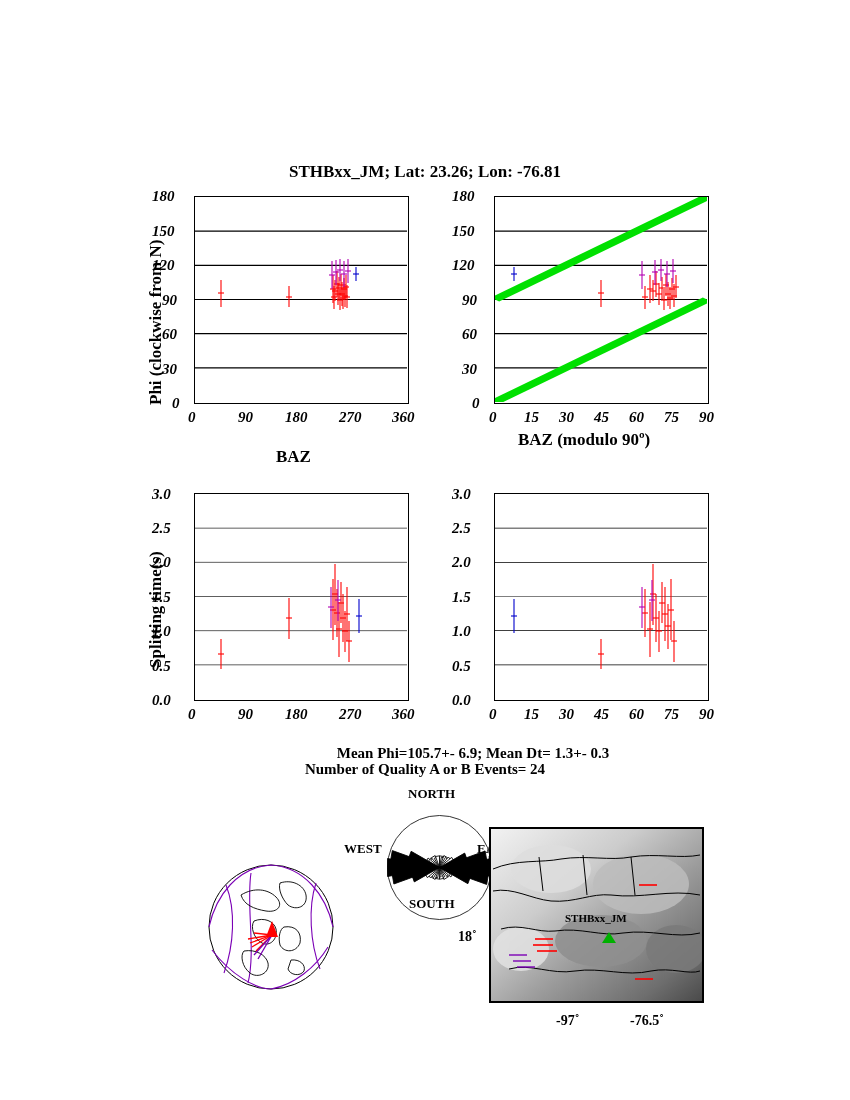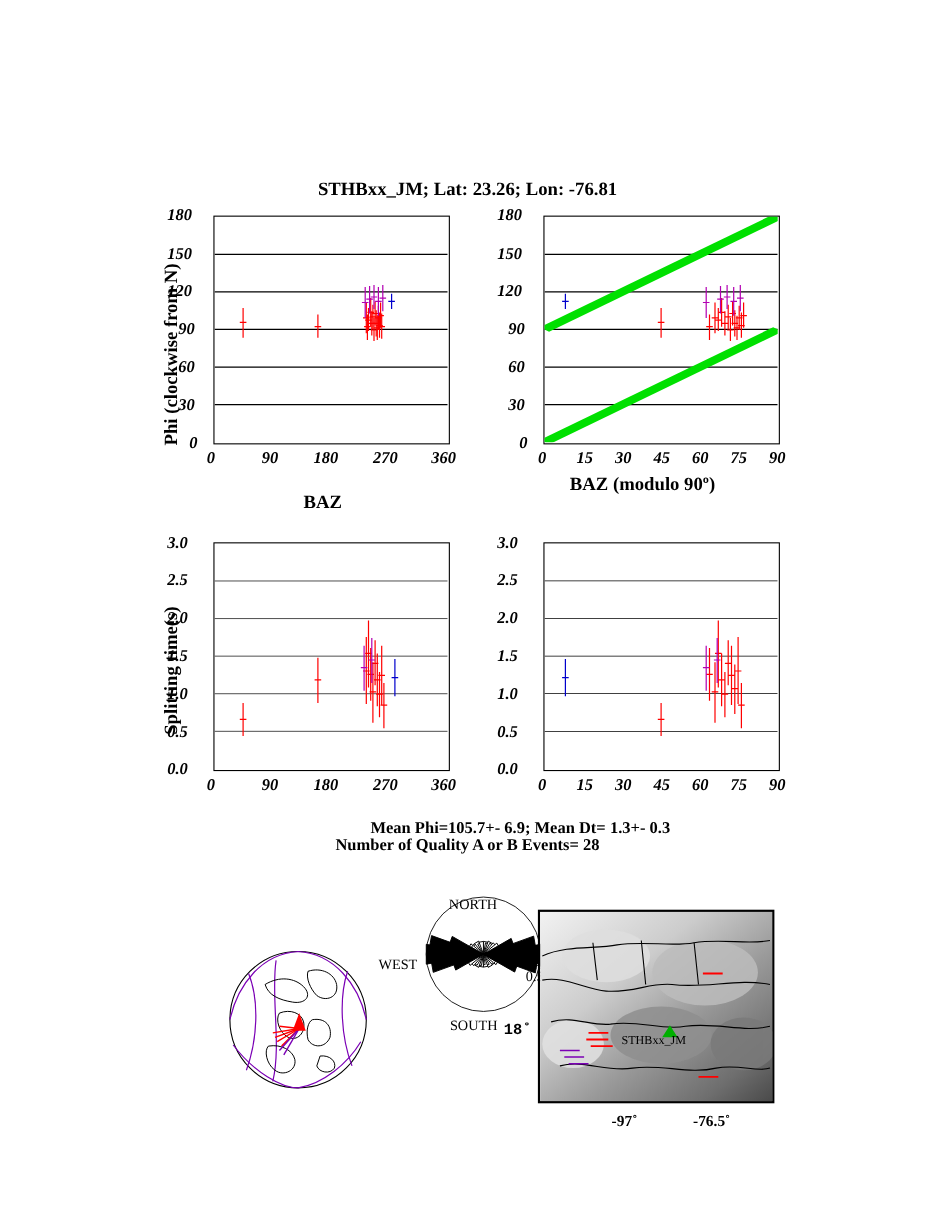--- a/index.html
+++ b/index.html
@@ -14,21 +14,21 @@
   .axis-label{font-weight:bold;font-size:17px;white-space:nowrap;}
   .tick{font-weight:bold;font-size:15px;white-space:nowrap;font-style:italic;}
   .panel{position:absolute;border:1.5px solid #000;box-sizing:border-box;background:#fff;}
   .vrot{
     transform:rotate(-90deg);transform-origin:left top;white-space:nowrap;
     font-weight:bold;font-size:17px;
   }
   .stat{font-weight:bold;font-size:15px;text-align:center;white-space:nowrap;}
   svg{display:block;}
   .rosebox{position:absolute;}
-  .maplbl{font-size:11px;font-weight:normal;white-space:nowrap;margin-top:28px;}
+  .maplbl{font-size:11px;font-weight:bold;white-space:nowrap;}
   .maptick{font-size:14px;font-weight:bold;white-space:nowrap;}
 </style>
 </head>
 <body>
 
 <div class="abs title" style="left:0;top:162px;width:850px;">STHBxx_JM; Lat:  23.26;  Lon:  -76.81</div>
 
 <div class="panel" style="left:194px;top:196px;width:215px;height:208px;">
   <svg width="212" height="205" viewBox="0 0 360 180" preserveAspectRatio="none">
     <g stroke="#000" stroke-width="1" vector-effect="non-scaling-stroke">
@@ -311,21 +311,21 @@
 <div class="abs tick" style="left:452px;top:692px;">0.0</div>
 <div class="abs tick" style="left:489px;top:706px;">0</div>
 <div class="abs tick" style="left:524px;top:706px;">15</div>
 <div class="abs tick" style="left:559px;top:706px;">30</div>
 <div class="abs tick" style="left:594px;top:706px;">45</div>
 <div class="abs tick" style="left:629px;top:706px;">60</div>
 <div class="abs tick" style="left:664px;top:706px;">75</div>
 <div class="abs tick" style="left:699px;top:706px;">90</div>
 
 <div class="abs stat" style="left:0;top:745px;width:850px;margin-left:48px;">Mean Phi=105.7+-  6.9; Mean Dt=  1.3+-  0.3</div>
-<div class="abs stat" style="left:0;top:761px;width:850px;">Number of Quality A or B Events= 28</div>
+<div class="abs stat" style="left:0;top:761px;width:850px;">Number of Quality A or B Events= 24</div>
 
 <div class="abs" style="left:196px;top:855px;">
   <svg width="150" height="145" viewBox="0 0 150 145">
     <circle cx="75" cy="72" r="62" fill="#ffffff" stroke="#000000" stroke-width="1"></circle>
     <g fill="none" stroke="#7b00b5" stroke-width="1.1">
       <path d="M13 72 C20 40 42 12 75 10 C108 12 130 40 137 72"></path>
       <path d="M16 95 C35 120 60 134 75 134 C98 130 120 112 132 92"></path>
       <path d="M30 30 C40 55 38 90 28 118"></path>
       <path d="M120 28 C112 52 114 88 124 114"></path>
       <path d="M55 18 C50 50 60 95 52 128"></path>
@@ -446,15 +446,15 @@
       <line x1="44" y1="110" x2="62" y2="110"></line>
       <line x1="42" y1="116" x2="62" y2="116"></line>
       <line x1="46" y1="122" x2="66" y2="122"></line>
       <line x1="148" y1="56" x2="166" y2="56"></line>
       <line x1="144" y1="150" x2="162" y2="150"></line>
     </g>
     <polygon points="118,103 111,114 125,114" fill="#00b000"></polygon>
   </svg>
 </div>
 <div class="abs maplbl" style="left:565px;top:912px;">STHBxx_JM</div>
-<div class="abs maptick" style="left:458px;top:929px;font-family:Liberation Mono, monospace;">18˚</div>
+<div class="abs maptick" style="left:458px;top:929px;">18˚</div>
 <div class="abs maptick" style="left:556px;top:1013px;">-97˚</div>
 <div class="abs maptick" style="left:630px;top:1013px;">-76.5˚</div>
 
 </body></html>

